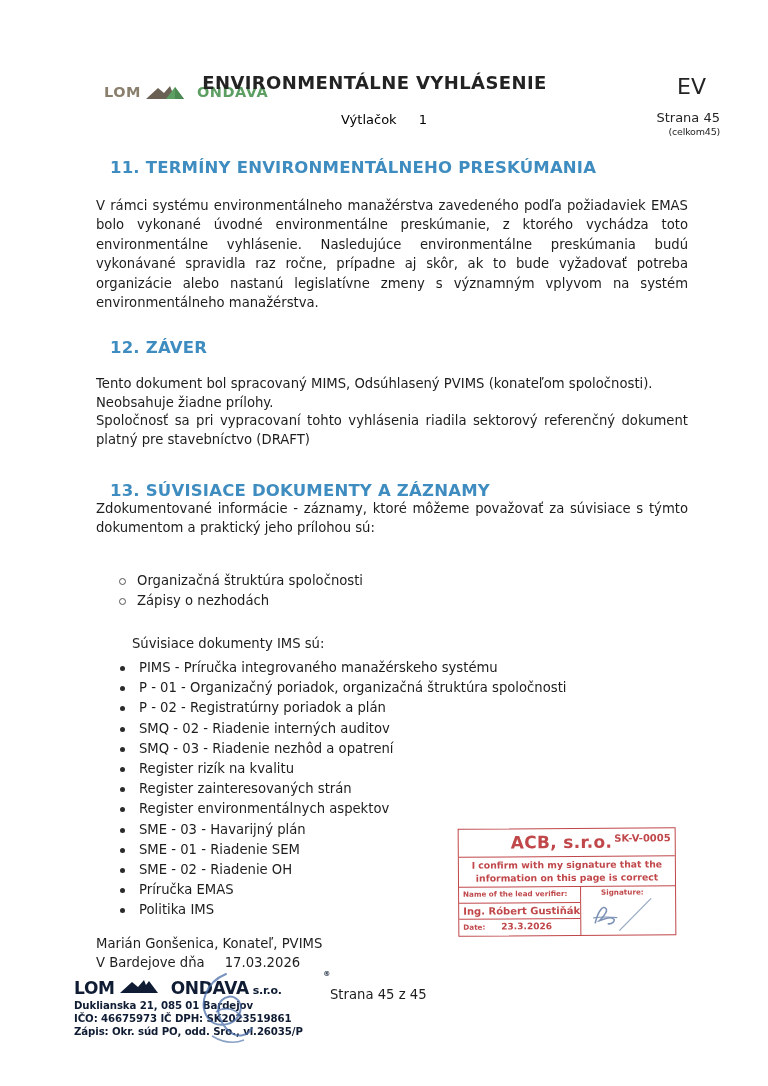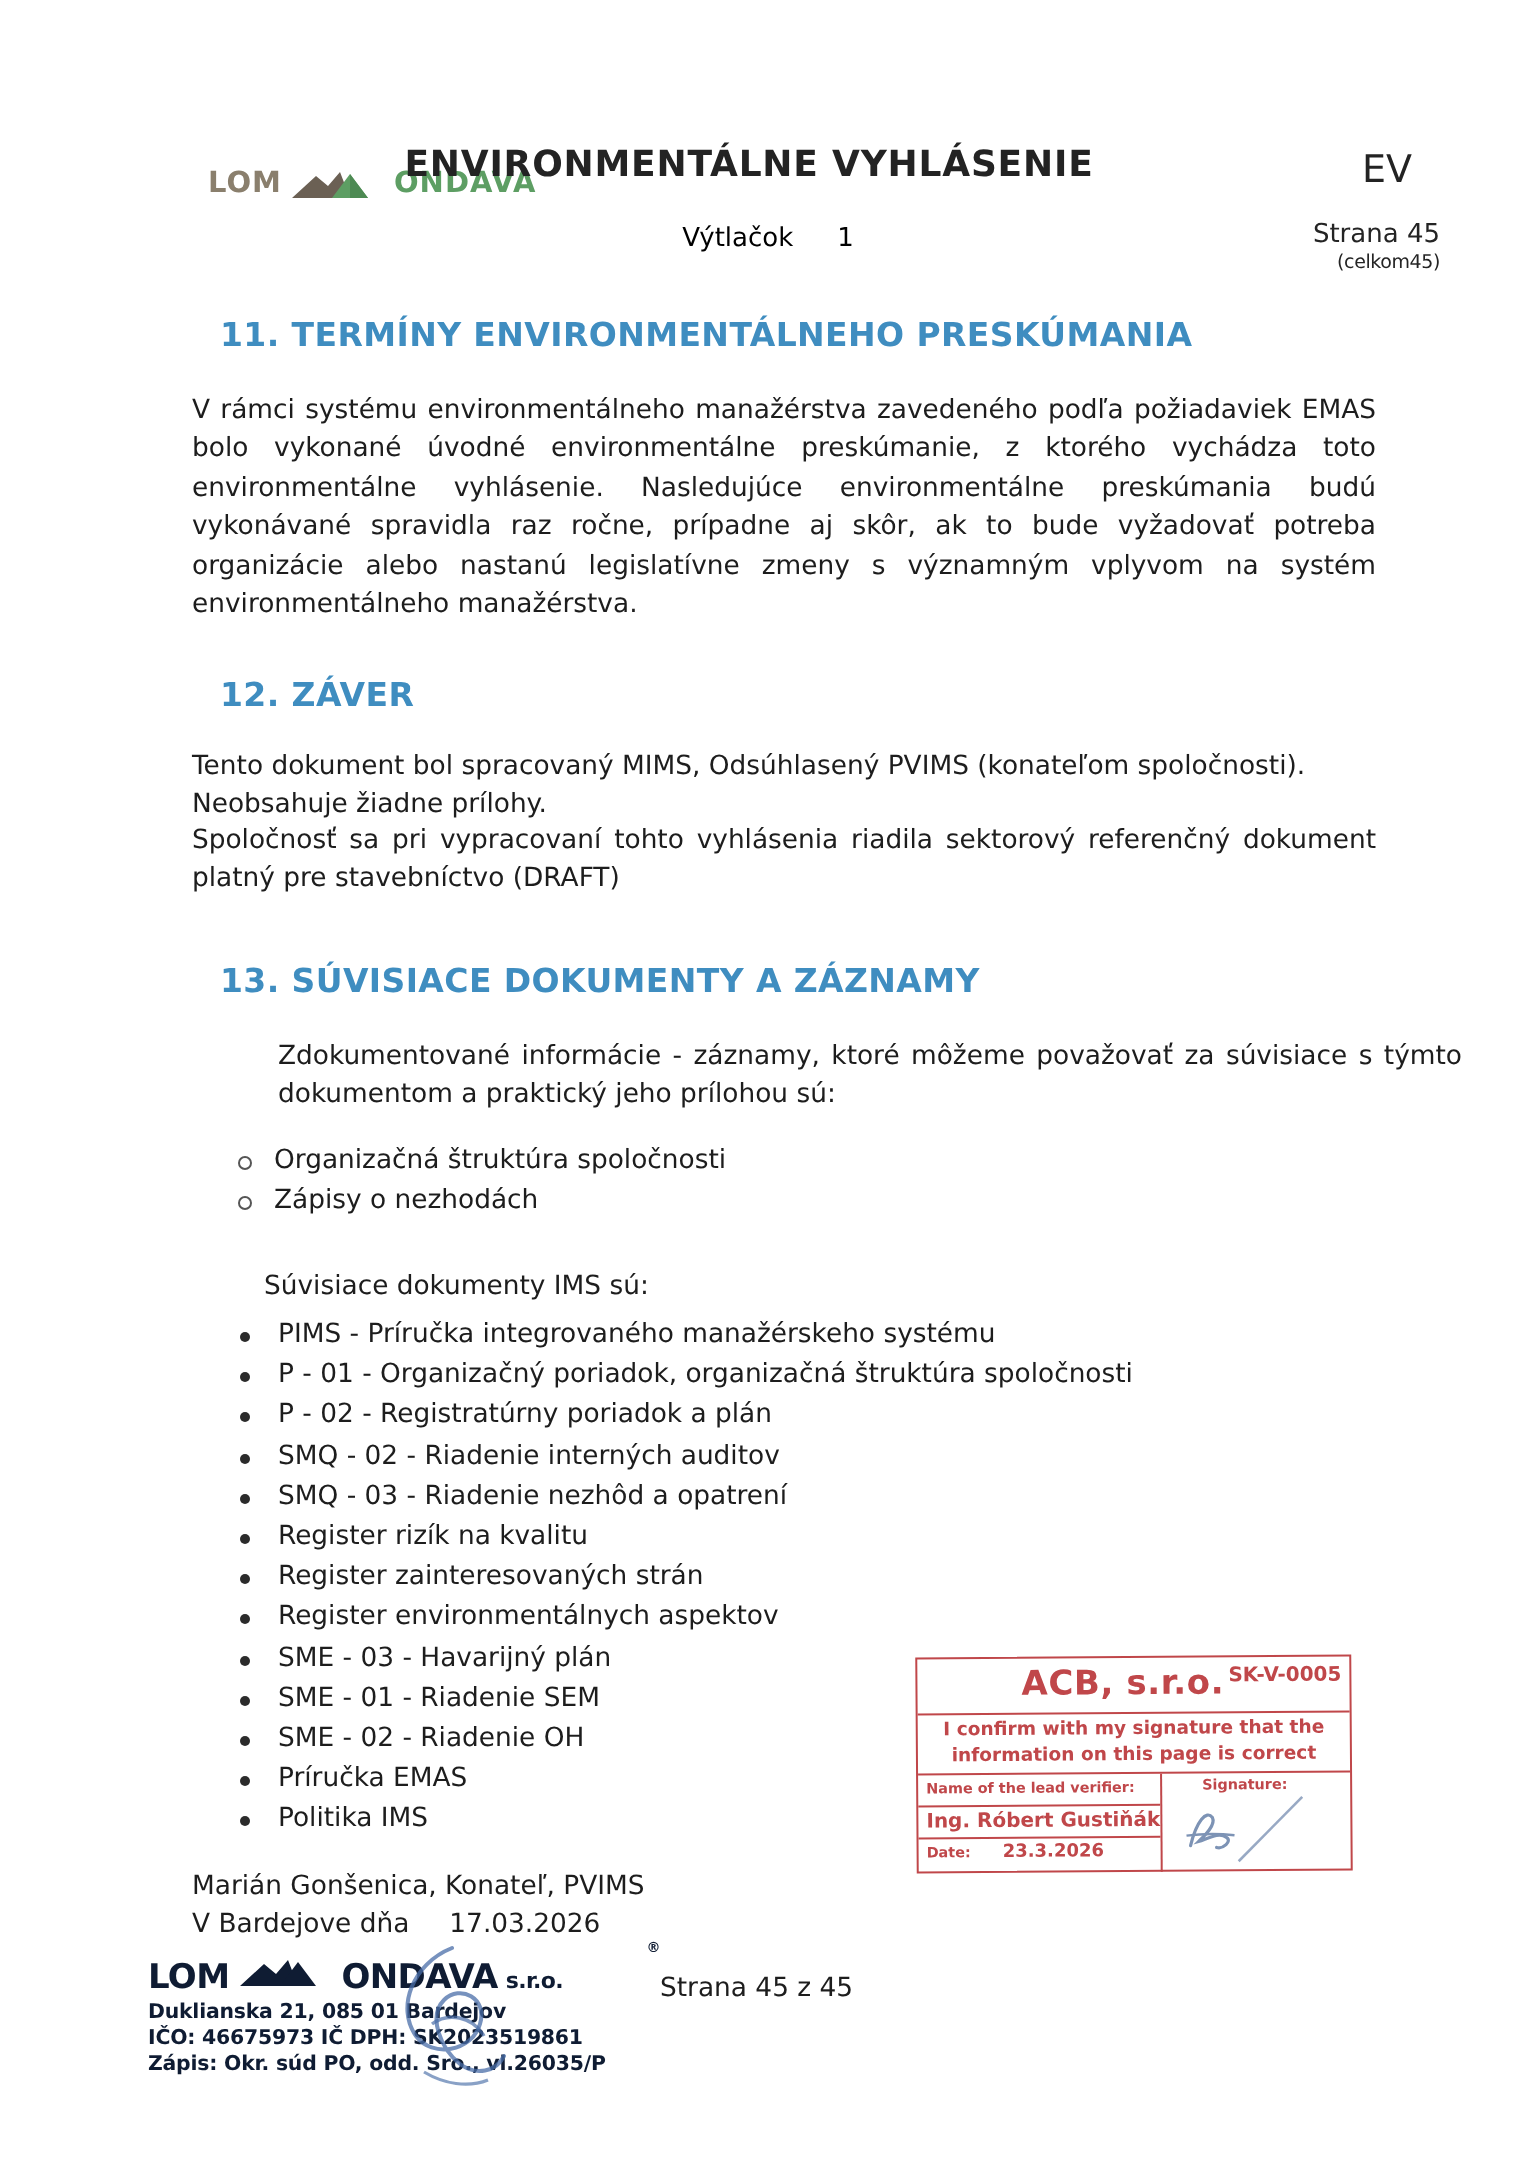--- a/index.html
+++ b/index.html
@@ -57,21 +57,21 @@
     text-align: center;
     font-size: 18px;
     font-weight: bold;
     letter-spacing: 0.4px;
     color: #232323;
   }
   .header-ev {
     position: absolute;
     right: 62px;
     top: 74px;
-    font-size: 19px;
+    font-size: 22px;
     color: #232323;
   }
   .header-copy {
     position: absolute;
     left: 0;
     top: 112px;
     width: 768px;
     text-align: center;
     font-size: 13px;
     color: #000000;
@@ -323,21 +323,21 @@
   <p class="body abs" style="left:96px; top:196px; width:592px;">V rámci systému environmentálneho manažérstva zavedeného podľa požiadaviek EMAS bolo vykonané úvodné environmentálne preskúmanie, z ktorého vychádza toto environmentálne vyhlásenie. Nasledujúce environmentálne preskúmania budú vykonávané spravidla raz ročne, prípadne aj skôr, ak to bude vyžadovať potreba organizácie alebo nastanú legislatívne zmeny s významným vplyvom na systém environmentálneho manažérstva.</p>
 
   <h2 class="section abs" style="left:110px; top:338px;">12. ZÁVER</h2>
 
   <p class="body left abs" style="left:96px; top:374px; width:600px;">Tento dokument bol spracovaný MIMS, Odsúhlasený PVIMS (konateľom spoločnosti). Neobsahuje žiadne prílohy.</p>
 
   <p class="body abs" style="left:96px; top:411px; width:592px;">Spoločnosť sa pri vypracovaní tohto vyhlásenia riadila sektorový referenčný dokument platný pre stavebníctvo (DRAFT)</p>
 
   <h2 class="section abs" style="left:110px; top:481px;">13. SÚVISIACE DOKUMENTY A ZÁZNAMY</h2>
 
-  <p class="body abs" style="left:96px; top:519px; width:592px;margin-left:43px;">Zdokumentované informácie - záznamy, ktoré môžeme považovať za súvisiace s týmto dokumentom a praktický jeho prílohou sú:</p>
+  <p class="body abs" style="left:96px; top:499px; width:592px;">Zdokumentované informácie - záznamy, ktoré môžeme považovať za súvisiace s týmto dokumentom a praktický jeho prílohou sú:</p>
 
   <ul class="list circle abs" style="left:115px; top:571px; width:560px;">
     <li>Organizačná štruktúra spoločnosti</li>
     <li>Zápisy o nezhodách</li>
   </ul>
 
   <p class="body left abs" style="left:96px; top:634px; width:592px;margin-left:36px;">Súvisiace dokumenty IMS sú:</p>
 
   <ul class="list disc abs" style="left:117px; top:658px; width:570px;">
     <li>PIMS - Príručka integrovaného manažérskeho systému</li>

